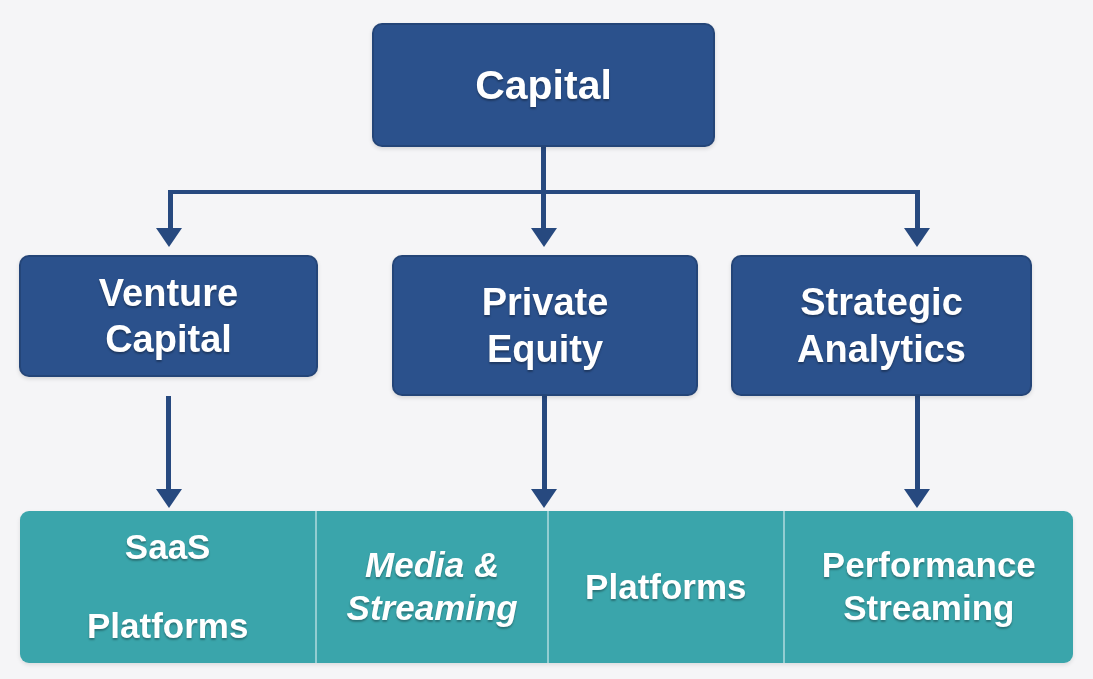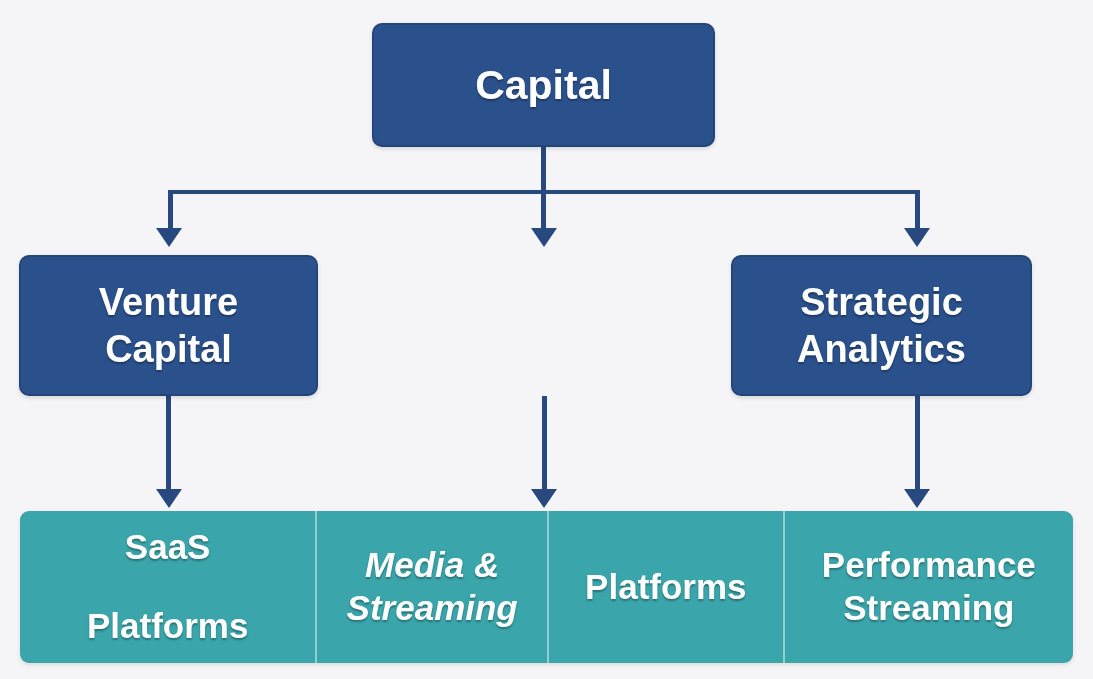--- a/index.html
+++ b/index.html
@@ -40,21 +40,21 @@
     font-weight: 700;
     text-align: center;
     line-height: 1.22;
     text-shadow: 0 2px 2px rgba(0,0,0,0.30);
   }
   .lg { font-size: 41px; }
   .md { font-size: 38px; }
   .sm { font-size: 35px; }
 
   .root-box { left: 372px; top: 23px;  width: 343px; height: 124px; }
-  .vc-box   { left: 19px;  top: 255px; width: 299px; height: 141px; align-items: center; }
+  .vc-box   { left: 19px;  top: 255px; width: 299px; height: 122px; align-items: center; }
   .pe-box   { left: 392px; top: 255px; width: 306px; height: 141px; }
   .si-box   { left: 731px; top: 255px; width: 301px; height: 141px; }
 
   
   .band {
     position: absolute;
     left: 20px; top: 511px;
     width: 1053px; height: 152px;
     background: var(--teal);
     border-radius: 9px;
@@ -124,20 +124,24 @@
 
   <div class="box root-box">
     <span class="line lg">Capital</span>
   </div>
 
   <div class="box vc-box">
     <span class="line md">Venture</span>
     <span class="line md">Capital</span>
   </div>
 
+  <div class="box pe-box">
+    <span class="line md">Private</span>
+    <span class="line md">Equity</span>
+  </div>
 
   <div class="box si-box">
     <span class="line md">Strategic</span>
     <span class="line md">Analytics</span>
   </div>
 
   <div class="band">
     <div class="segment seg-0">
       <span class="line sm">SaaS</span>
       <span class="line sm">Platforms</span>

